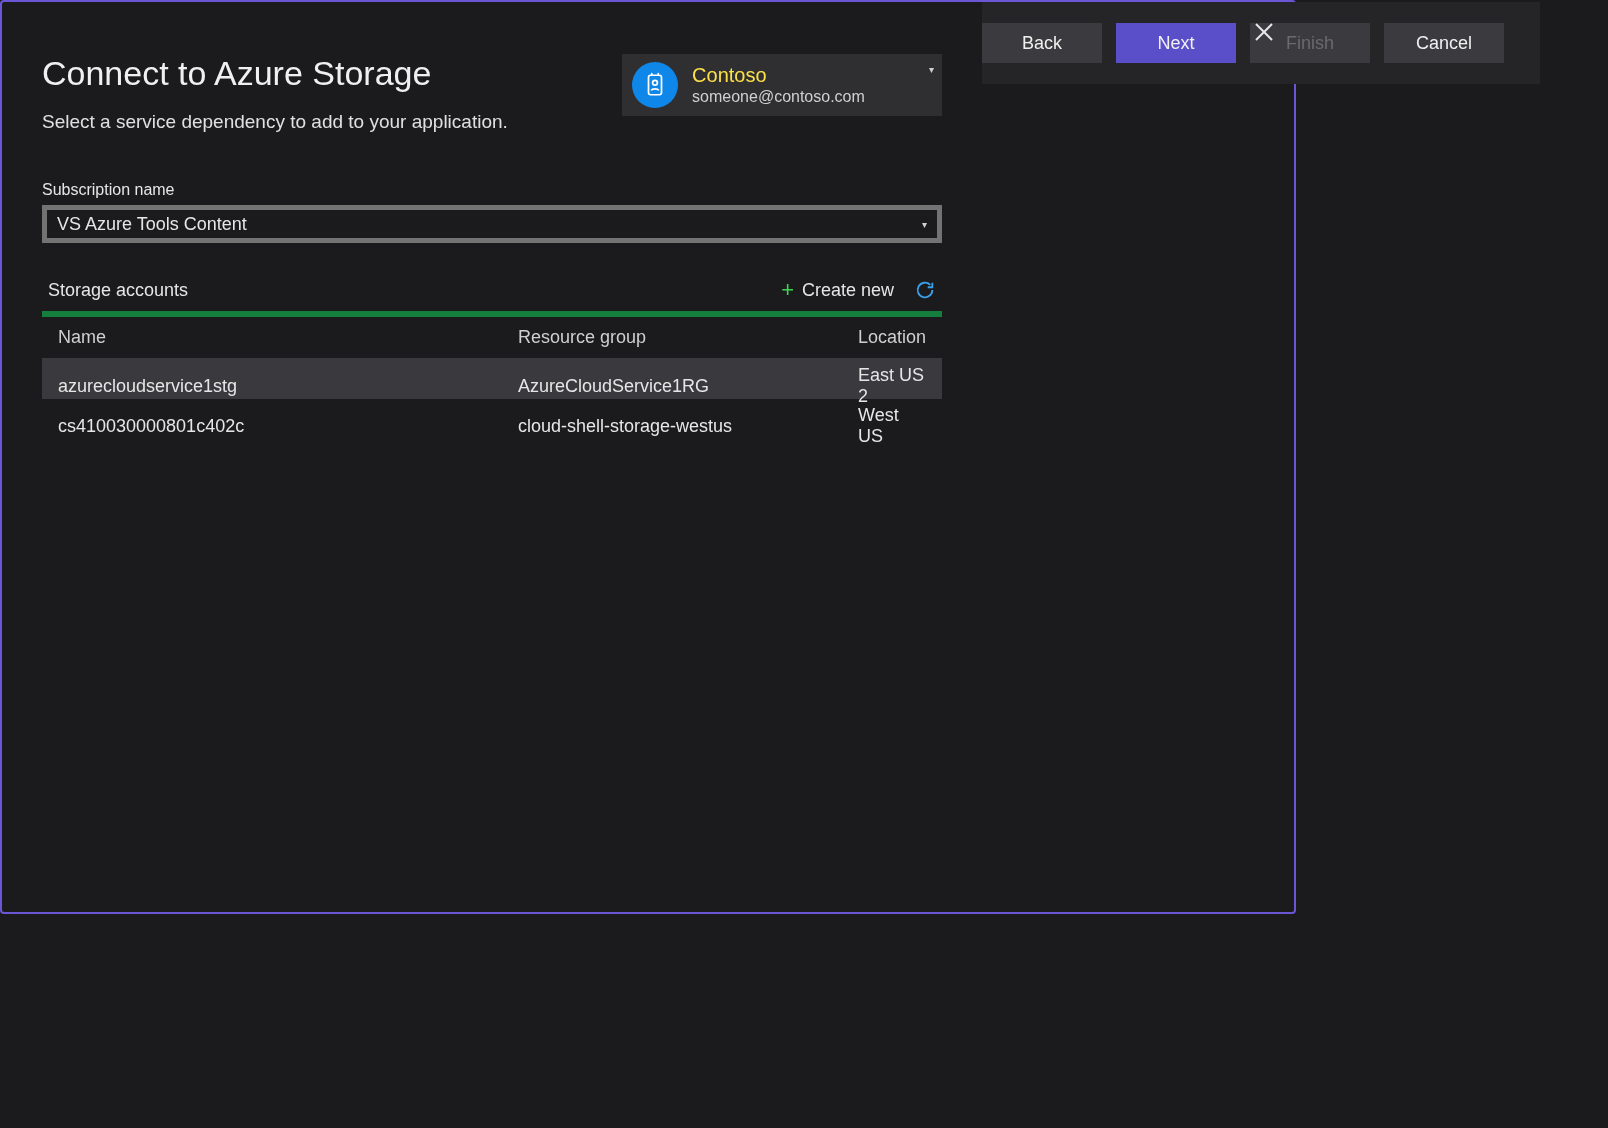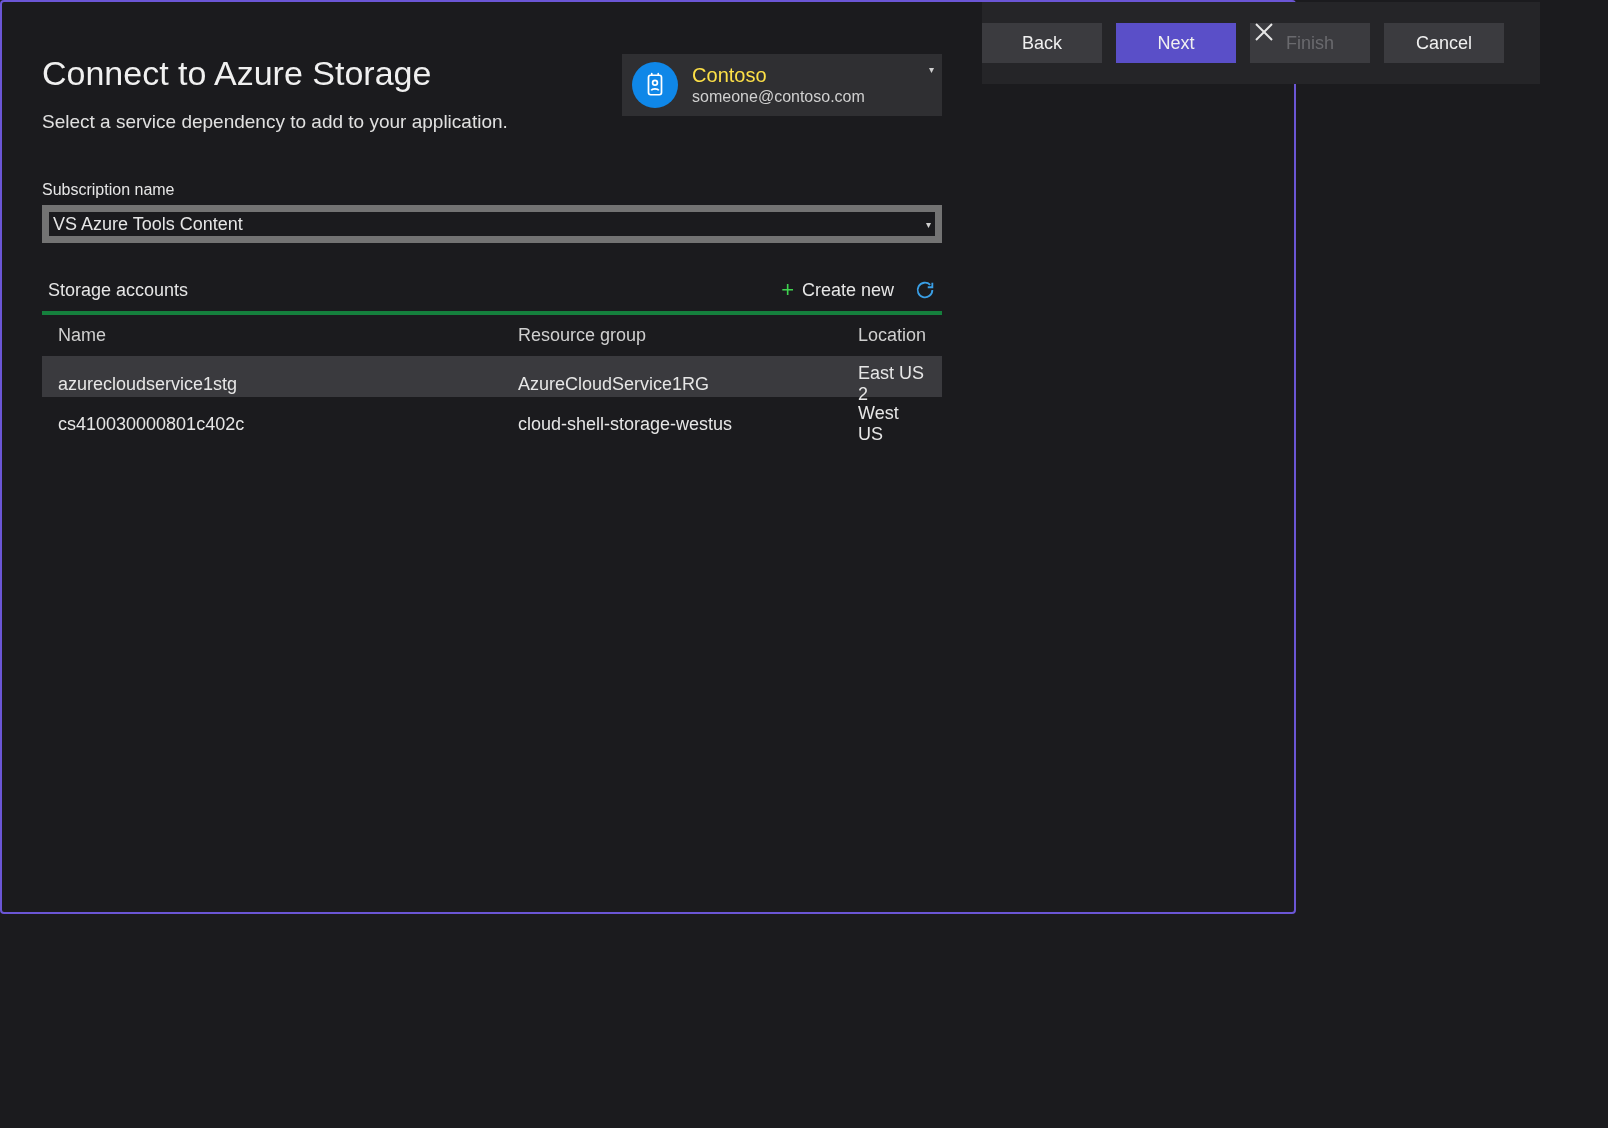--- a/index.html
+++ b/index.html
@@ -76,23 +76,23 @@
     justify-content: center;
   }
   .account-icon svg { width: 26px; height: 26px; }
   .account-text { display: flex; flex-direction: column; line-height: 1.2; flex: 1; }
   .account-name { font-size: 20px; color: #fde047; }
   .account-email { font-size: 16px; color: #d0d0d0; }
   .account-caret { position: absolute; right: 8px; top: 10px; font-size: 10px; color: #d0d0d0;}
   .field-block { margin-top: 48px; }
   .field-label { font-size: 16px; color: #e6e6e6; margin-bottom: 6px; }
   .dropdown {
-    border: 7px solid #737373;
+    border: 5px solid #737373;
     background: #1b1b1e;
-    padding: 6px 4px;
+    padding: 6px 10px;
     font-size: 18px;
     display: flex;
     justify-content: space-between;
     align-items: center;
     cursor: pointer;
     height: 38px;
   }
   .dropdown .dd-caret { font-size: 10px; color: #d0d0d0; }
   .list-header {
     display: flex;
@@ -109,21 +109,21 @@
     gap: 8px;
     cursor: pointer;
     color: #e6e6e6;
     font-size: 18px;
   }
   .plus-icon { color: #3fd24f; font-size: 22px; font-weight: 300; line-height: 1; }
   .refresh-icon { width: 22px; height: 22px; cursor: pointer; }
   .refresh-icon svg { width: 100%; height: 100%; }
   .table {
     margin-top: 10px;
-    border-top: 4px solid #15803d;
+    border-top: 6px solid #15803d;
   }
   .thead, .trow {
     display: grid;
     grid-template-columns: 460px 340px 1fr;
     align-items: center;
     padding: 6px 16px;
     font-size: 18px;
   }
   .thead {
     color: #cfcfcf;

